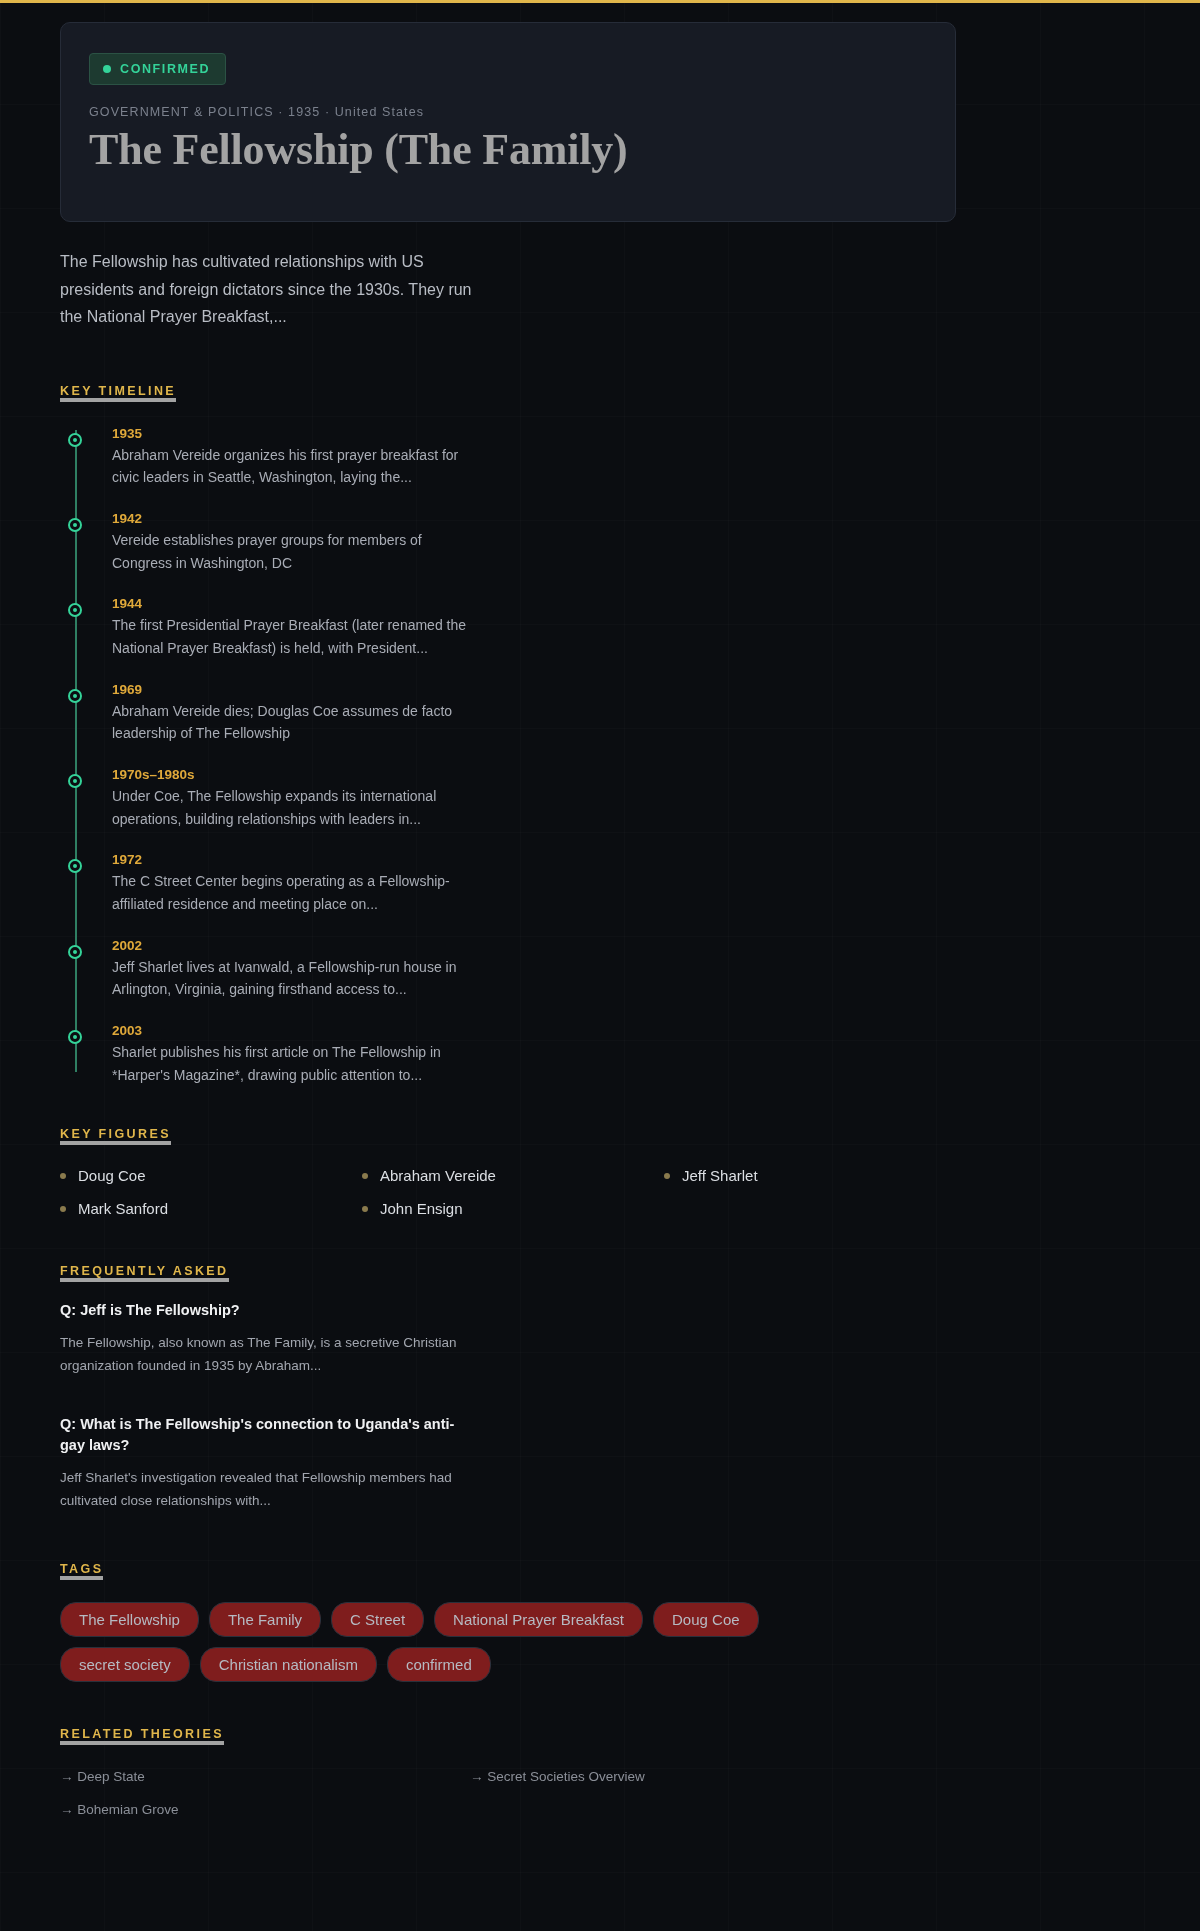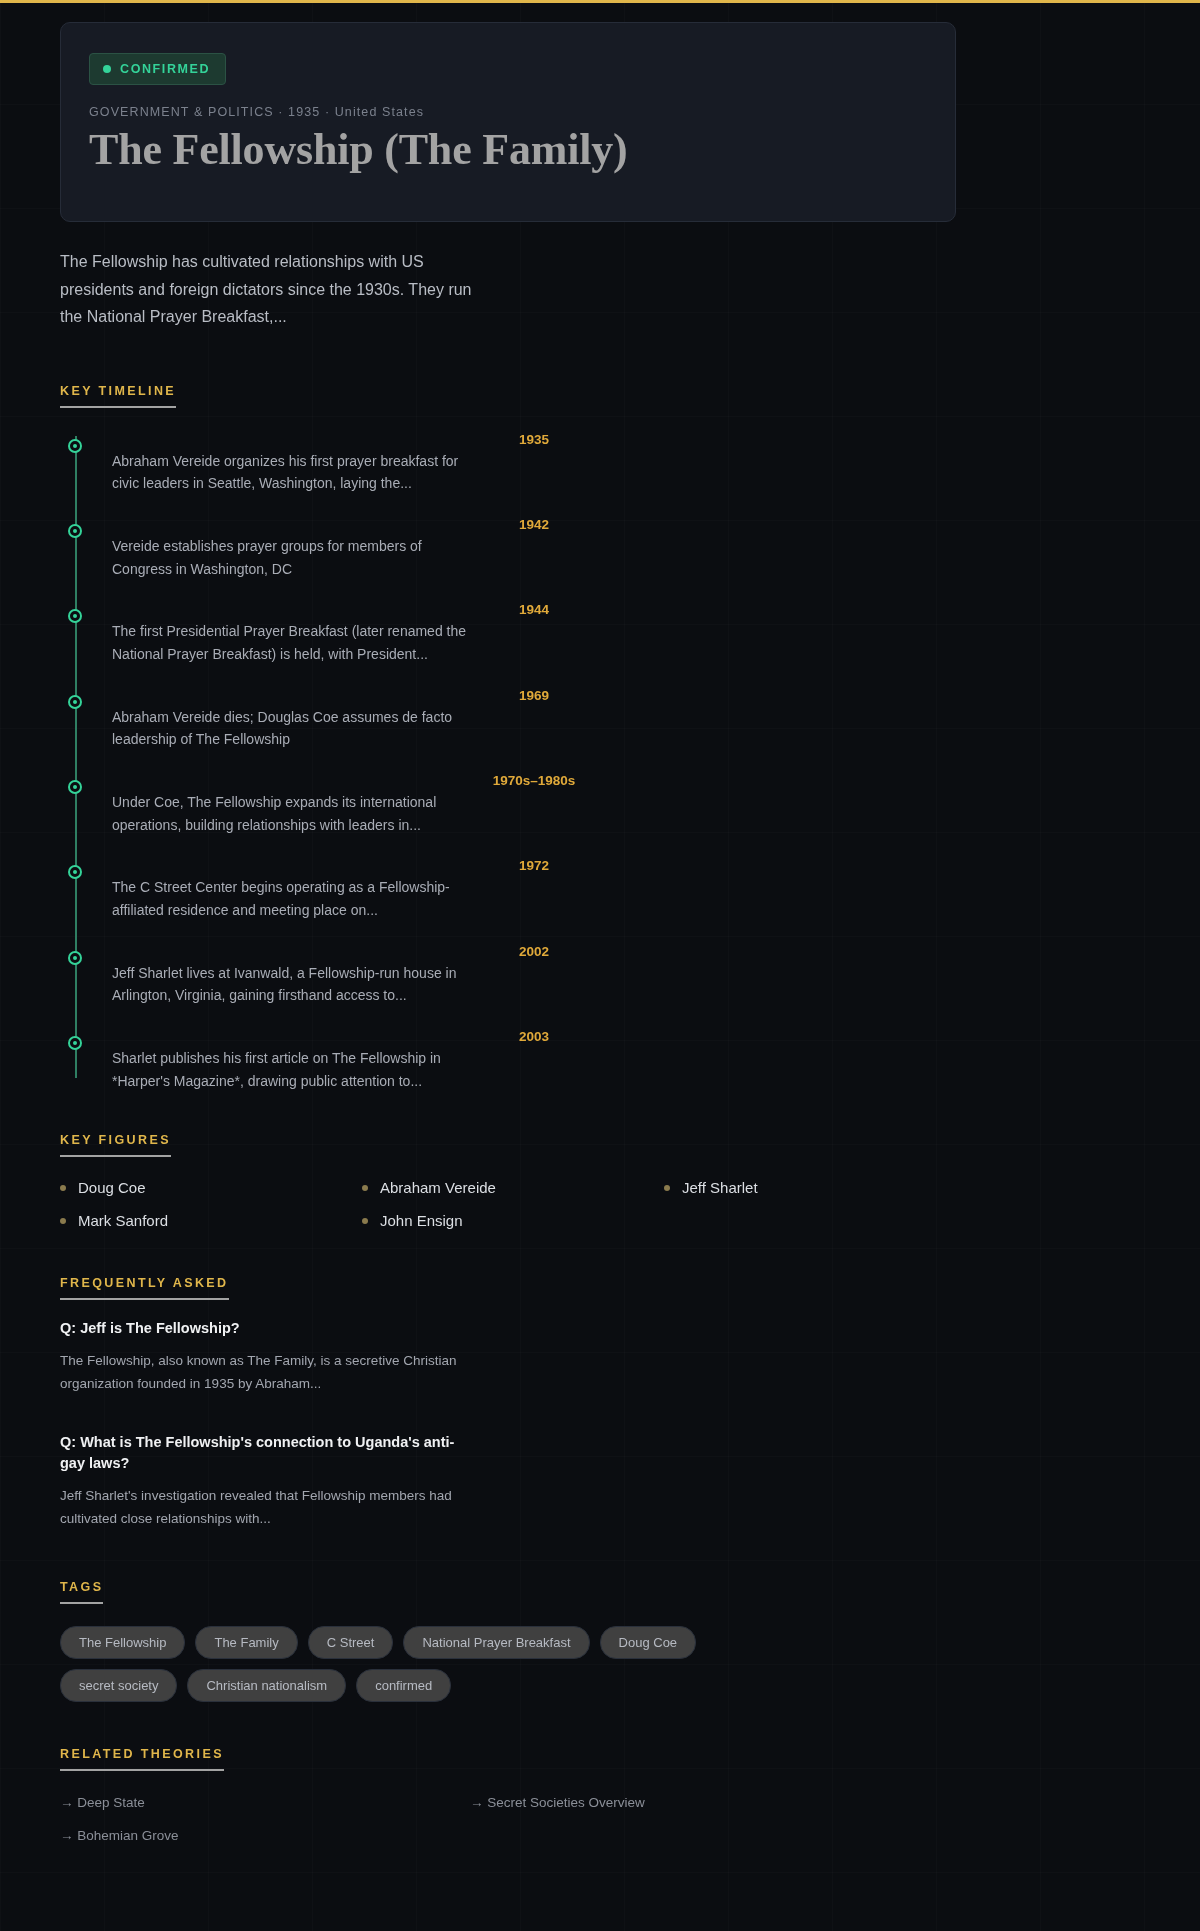--- a/index.html
+++ b/index.html
@@ -64,22 +64,21 @@
     max-width:430px;
     color:#b9bdc5;font-size:16px;line-height:1.72;
   }
 
   
   .section{margin:0 60px;}
   .sec-head{
     display:inline-block;
     color:#e0b64b;
     font-size:12.5px;font-weight:700;letter-spacing:2.4px;
-    padding-bottom:8px;
-    border-bottom:2px solid #a3a3a3;
+    border-bottom:4px solid #a3a3a3;
     margin-bottom:18px;
   }
   .sec-timeline{margin-top:50px;}
   .sec-figures{margin-top:38px;}
   .sec-faq{margin-top:44px;}
   .sec-tags{margin-top:46px;}
   .sec-related{margin-top:42px;}
 
   
   .timeline{position:relative;padding-left:30px;margin-top:6px;}
@@ -90,21 +89,21 @@
   .tl-item{position:relative;padding-left:22px;margin-bottom:22px;}
   .tl-item:last-child{margin-bottom:0;}
   .tl-dot{
     position:absolute;left:-22px;top:7px;
     width:14px;height:14px;border-radius:50%;
     border:2px solid #34d399;background:#0b0d11;
     display:flex;align-items:center;justify-content:center;
   }
   .tl-dot i{width:4px;height:4px;border-radius:50%;background:#34d399;display:block;}
   .tl-year{
-    color:#e0a93a;font-size:13.5px;font-weight:700;margin-bottom:3px;text-align:center;
+    color:#e0a93a;font-size:13.5px;font-weight:700;margin-bottom:3px;
   }
   .tl-text{
     color:#a9adb6;font-size:14px;line-height:1.62;max-width:372px;
   }
 
   
   .figures-grid{
     display:grid;grid-template-columns:repeat(3,1fr);
     row-gap:16px;column-gap:10px;margin-top:4px;
   }
@@ -122,25 +121,25 @@
     color:#f0f1f3;font-size:14.5px;font-weight:700;line-height:1.5;
     margin-bottom:9px;
   }
   .faq-a{color:#a2a6af;font-size:13.5px;line-height:1.72;}
 
   
   .tags-wrap{
     display:flex;flex-wrap:wrap;gap:10px;max-width:760px;margin-top:4px;
   }
   .tag{
-    background:#404040;
+    background:#7f1d1d;
     border:1px solid #2a303b;
     border-radius:16px;
     padding:8px 18px;
-    color:#b6bac2;font-size:13px;
+    color:#b6bac2;font-size:15px;
     white-space:nowrap;
   }
 
   
   .related-grid{
     display:grid;grid-template-columns:repeat(2,1fr);
     row-gap:18px;column-gap:20px;margin-top:6px;max-width:800px;
   }
   .related-link{color:#8b8f98;font-size:13.5px;}
 </style>

